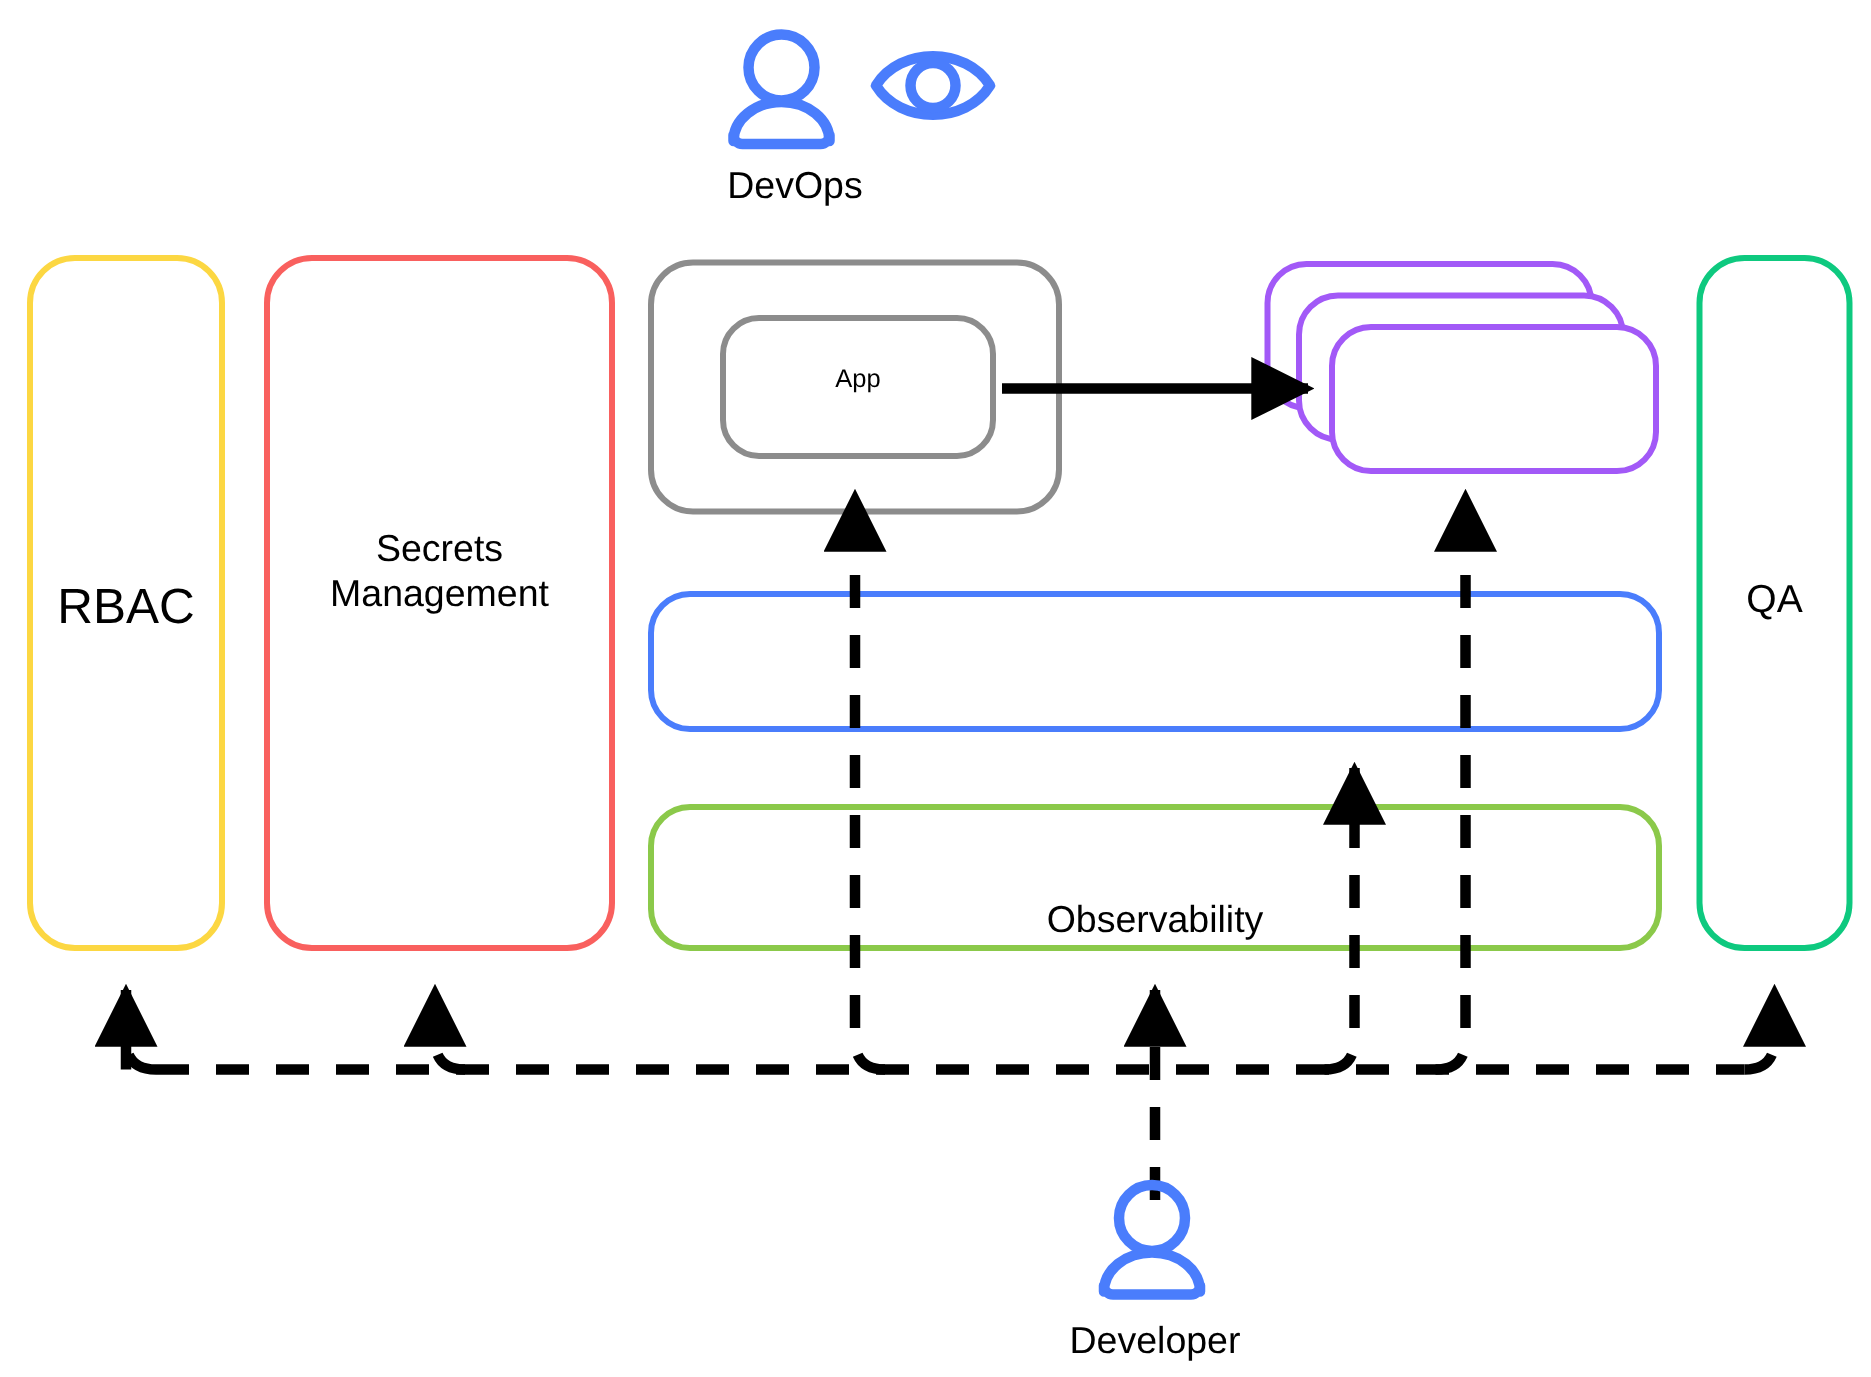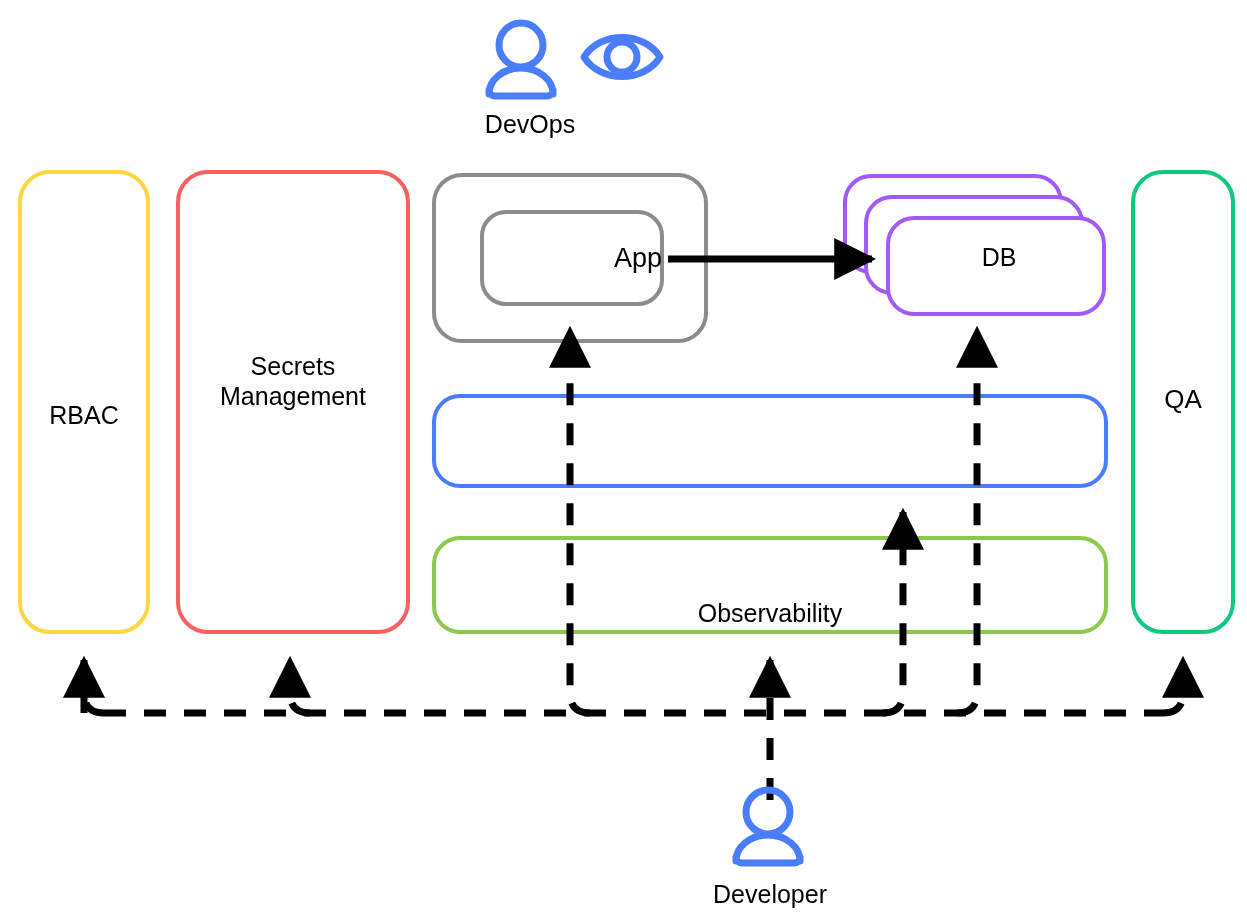--- a/index.html
+++ b/index.html
@@ -26,23 +26,23 @@
   }
   .node-label {
     position: absolute;
     text-align: center;
     color: #000000;
     line-height: 1.18;
     white-space: pre-line;
     pointer-events: none;
     font-family: "Liberation Sans", "DejaVu Sans", sans-serif;
   }
-  .lbl-rbac      { left: 20px;   top: 401px; width: 128px; font-size: 25px; }
+  .lbl-rbac      { left: 20px;   top: 385px; width: 128px; font-size: 33px; }
   .lbl-secrets   { left: 178px;  top: 352px; width: 230px; font-size: 25px; }
-  .lbl-app       { left: 482px;  top: 243px; width: 180px; font-size: 27px; text-align: right; }
+  .lbl-app       { left: 482px;  top: 243px; width: 180px; font-size: 17px; }
   .lbl-db        { left: 888px;  top: 243px; width: 222px; font-size: 25px; }
   .lbl-cicd      { left: 434px;  top: 426px; width: 672px; font-size: 25px; }
   .lbl-obs       { left: 434px;  top: 572px; width: 672px; font-size: 25px; margin-top: 27px; }
   .lbl-qa        { left: 1133px; top: 384px; width: 100px; font-size: 26px; }
   .lbl-devops    { left: 430px;  top: 110px; width: 200px; font-size: 25px; }
   .lbl-developer { left: 670px;  top: 880px; width: 200px; font-size: 25px; }
 </style>
 </head>
 <body>
 
@@ -111,18 +111,17 @@
         <path d="M 736 861 A 32 26 0 0 1 800 861 L 800 857 A 6 6 0 0 1 794 863 L 742 863 A 6 6 0 0 1 736 857 Z" fill="none" stroke="#4a7dfc" stroke-width="7" stroke-linejoin="round"></path>
       </g>
     </g>
   </svg>
 
   <div class="node-label lbl-devops">DevOps</div>
   <div class="node-label lbl-rbac">RBAC</div>
   <div class="node-label lbl-secrets">Secrets
 Management</div>
   <div class="node-label lbl-app">App</div>
-  <div class="node-label lbl-db">DB</div>
   <div class="node-label lbl-obs">Observability</div>
   <div class="node-label lbl-qa">QA</div>
   <div class="node-label lbl-developer">Developer</div>
 
 </div>
 
 </body></html>

